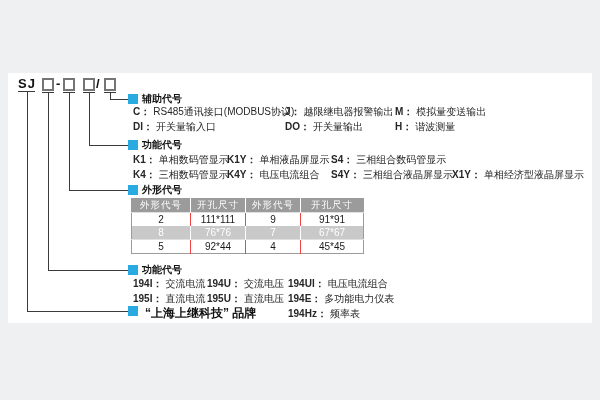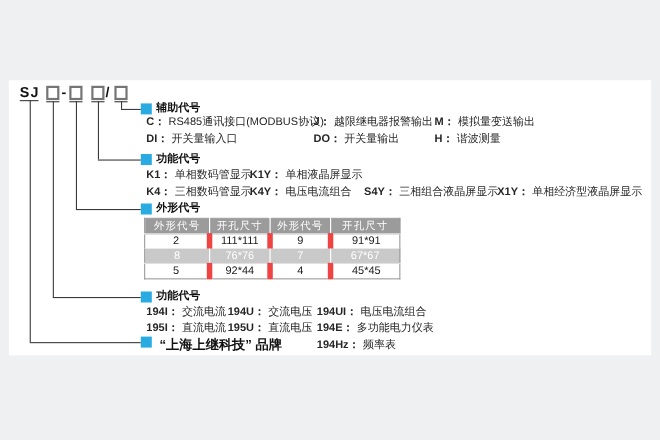--- a/index.html
+++ b/index.html
@@ -15,21 +15,21 @@
   .mc-prefix{position:absolute;left:18px;top:76px;font-size:13px;font-weight:bold;color:#111;letter-spacing:1px;}
   .mc-sep{position:absolute;top:76px;font-size:13px;font-weight:bold;color:#111;}
   .slot{position:absolute;top:78px;width:8px;height:9px;border:2px solid #757575;background:#fff;}
   .brand-label{position:absolute;left:145px;top:305px;font-size:12px;font-weight:bold;color:#111;white-space:nowrap;}
   table.shape{position:absolute;left:131px;top:198px;border-collapse:collapse;table-layout:fixed;
               border:1px solid #9b9b9b;font-size:10px;}
   table.shape th{background:#9b9b9b;color:#fff;font-weight:normal;font-size:9.5px;letter-spacing:1px;
                  height:13px;text-align:center;border-left:1px solid #ffffff;padding:0;}
   table.shape th:first-child{border-left:none;}
   table.shape td{height:13px;text-align:center;padding:0;}
-  table.shape tr.plain td{color:#1a1a1a;border-left:5px solid #ef4444;border-top:1px solid #e0e0e0;}
+  table.shape tr.plain td{color:#1a1a1a;border-left:1px solid #ef4444;border-top:1px solid #e0e0e0;}
   table.shape tr.plain td:first-child{border-left:none;}
   table.shape tr.alt td{background:#c9c9c9;color:#ffffff;border-left:1px solid #ffffff;}
   table.shape tr.alt td:first-child{border-left:none;}
 </style>
 </head>
 <body>
 
 <div class="page">
   <div class="panel"></div>
 
@@ -86,20 +86,23 @@
   <div class="item" style="left:395px;top:121px">
     <span class="code">H：</span><span>谐波测量</span>
   </div>
 
   <div class="title" style="left:142px;top:139px">功能代号</div>
   <div class="item" style="left:133px;top:154px">
     <span class="code">K1：</span><span>单相数码管显示</span>
   </div>
   <div class="item" style="left:227px;top:154px">
     <span class="code">K1Y：</span><span>单相液晶屏显示</span>
+  </div>
+  <div class="item" style="left:331px;top:154px">
+    <span class="code">S4：</span><span>三相组合数码管显示</span>
   </div>
   <div class="item" style="left:133px;top:169px">
     <span class="code">K4：</span><span>三相数码管显示</span>
   </div>
   <div class="item" style="left:227px;top:169px">
     <span class="code">K4Y：</span><span>电压电流组合</span>
   </div>
   <div class="item" style="left:331px;top:169px">
     <span class="code">S4Y：</span><span>三相组合液晶屏显示</span>
   </div>

